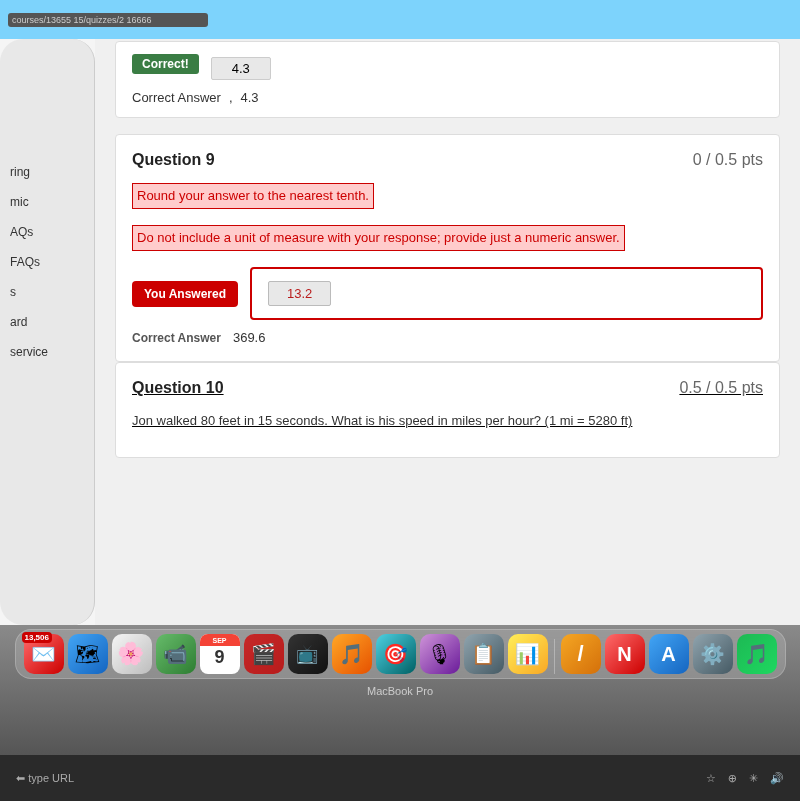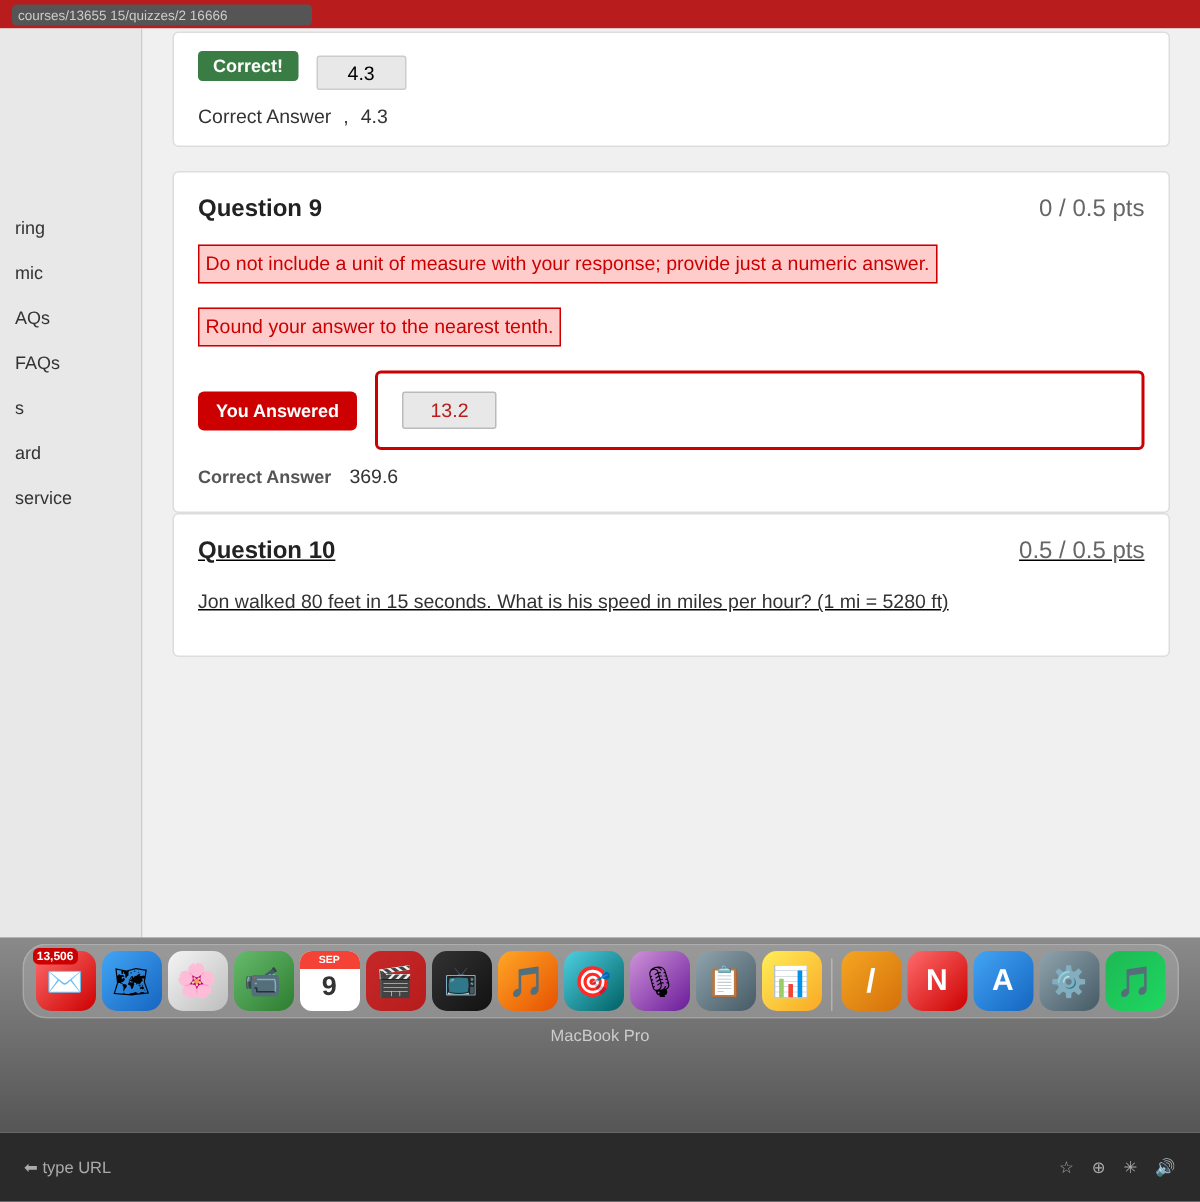--- a/index.html
+++ b/index.html
@@ -16,22 +16,22 @@
       width: 800px;
       height: 801px;
       background: #c8c8c8;
       position: relative;
       display: flex;
       flex-direction: column;
     }
 
     
     .browser-top {
-      background: #b91c1c;
-      height: 19px;
+      background: #7dd3fc;
+      height: 39px;
       display: flex;
       align-items: center;
       padding: 0 8px;
     }
 
     .url-bar {
       background: #555;
       border-radius: 3px;
       height: 14px;
       width: 200px;
@@ -57,20 +57,21 @@
 
     
     .sidebar {
       width: 95px;
       background: #e8e8e8;
       border-right: 1px solid #ccc;
       padding-top: 120px;
       display: flex;
       flex-direction: column;
       gap: 4px;
+      border-radius: 23px;
     }
 
     .sidebar-item {
       padding: 6px 10px;
       font-size: 12px;
       color: #333;
       cursor: pointer;
     }
 
     
@@ -408,24 +409,24 @@
       </div>
 
       <div class="question-card">
         <div class="question-header">
           <span class="question-title">Question 9</span>
           <span class="question-points">0 / 0.5 pts</span>
         </div>
 
 
         <div class="instruction-block">
+          <span class="instruction-highlight">Round your answer to the nearest tenth.</span>
+        </div>
+        <div class="instruction-block">
           <span class="instruction-highlight">Do not include a unit of measure with your response; provide just a numeric answer.</span>
-        </div>
-        <div class="instruction-block">
-          <span class="instruction-highlight">Round your answer to the nearest tenth.</span>
         </div>
 
         <div class="you-answered-section">
           <div class="you-answered-badge">You Answered</div>
           <div class="answer-input-container">
             <div class="answer-value-display">13.2</div>
           </div>
         </div>
 
         <div class="correct-answer-section">

